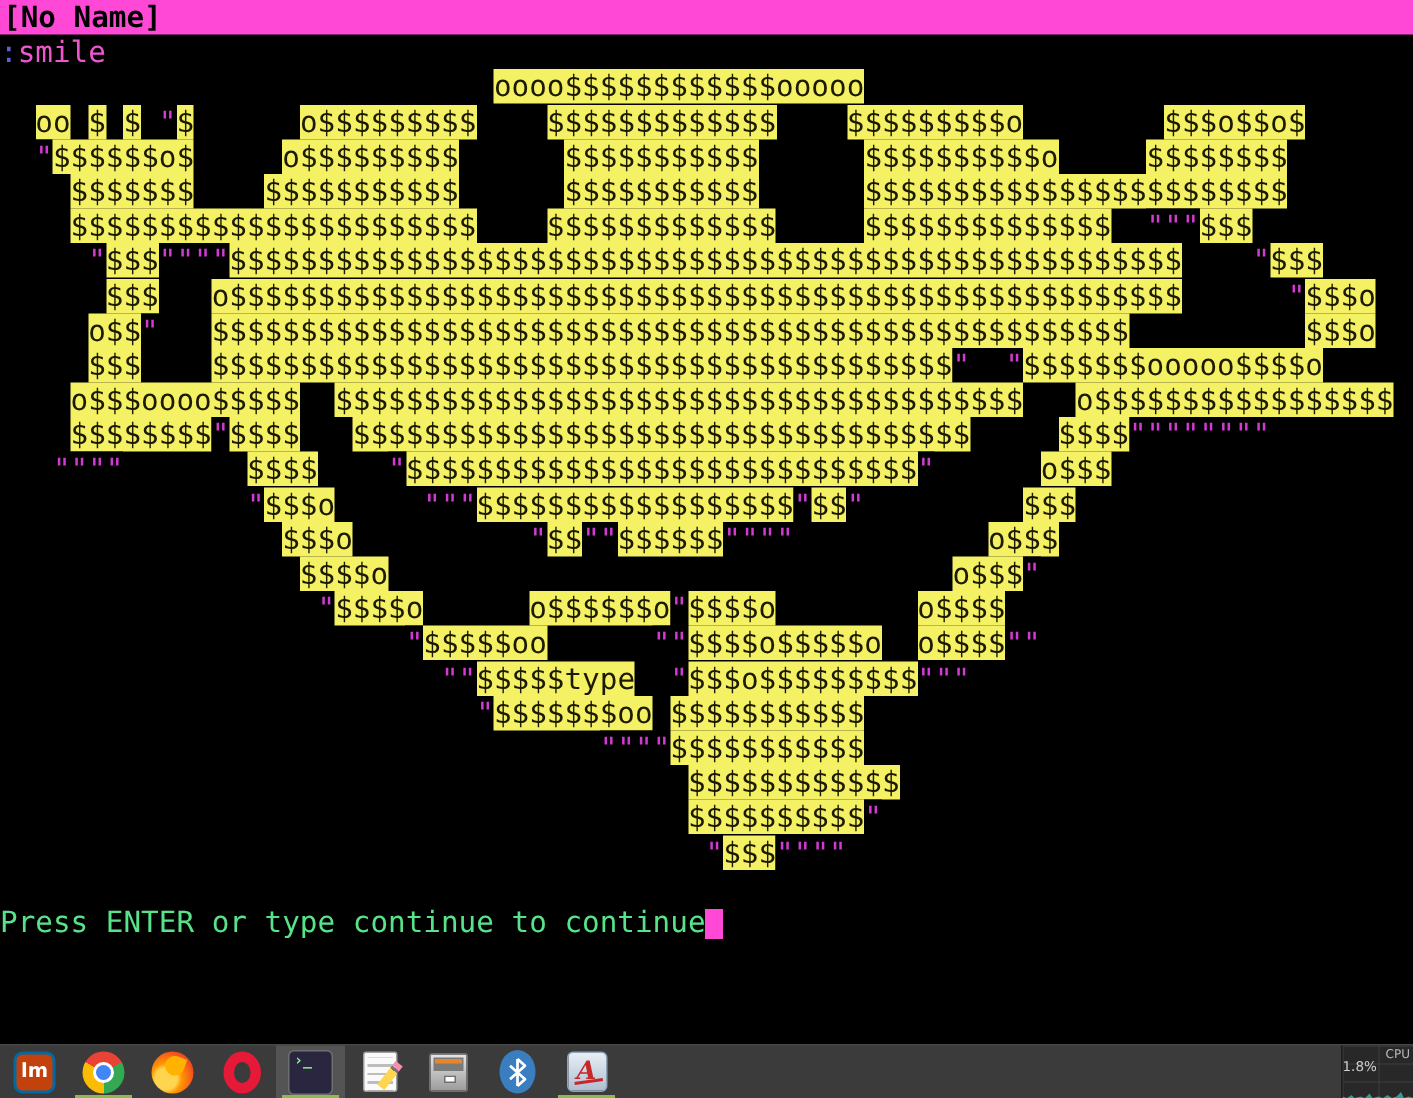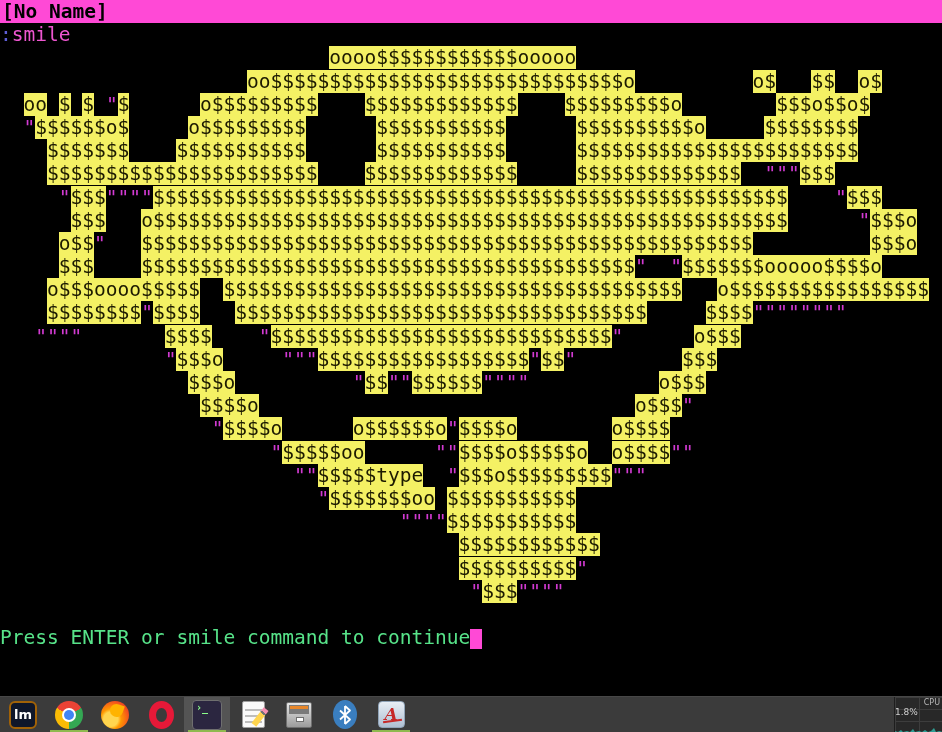--- a/index.html
+++ b/index.html
@@ -25,21 +25,21 @@
   .cursor{display:inline-block;width:12px;height:20px;background:var(--cursor);vertical-align:text-bottom;}
   
   .taskbar{position:absolute;left:0;top:696px;width:942px;height:36px;background:var(--tbbg);
            display:flex;align-items:center;border-top:1px solid #474747;}
   .tb-item{position:relative;width:46px;height:36px;display:flex;align-items:center;justify-content:center;
            background:none;border:none;cursor:pointer;}
   .tb-item.focused{background:#545454;}
   .tb-item.active::after{content:"";position:absolute;left:4px;right:4px;bottom:0;height:3px;background:var(--indic);}
   .ic{position:relative;display:block;}
   
-  .mint{width:28px;height:28px;border-radius:6px;background:#0f172a;border:2px solid #a16207;
+  .mint{width:28px;height:28px;border-radius:6px;background:#c2410c;border:2px solid #0369a1;
         color:#fff;font:bold 13px/24px "DejaVu Sans",sans-serif;text-align:center;}
   
   .chrome{width:28px;height:28px;border-radius:50%;
           background:conic-gradient(from -60deg,#ea4335 0deg 120deg,#34a853 120deg 240deg,#fbbc05 240deg 360deg);}
   .chrome i{position:absolute;left:7px;top:7px;width:14px;height:14px;border-radius:50%;background:#fff;}
   .chrome i b{position:absolute;left:2px;top:2px;width:10px;height:10px;border-radius:50%;background:#4285f4;}
   
   .firefox{width:28px;height:28px;border-radius:50%;
            background:radial-gradient(circle at 35% 65%,#ffd54f 0 28%,#ff9800 40%,#f4511e 70%,#c62828 100%);}
   .firefox i{position:absolute;left:9px;top:3px;width:13px;height:13px;border-radius:50% 0 50% 50%;
@@ -80,21 +80,20 @@
 <body>
 
 <div class="stage">
 
   <div class="screen">
     <div class="line titlebar"><span>[No Name]</span></div>
     <div class="line cmdline"><span class="colon">:</span><span class="cmdtext">smile</span></div>
 
     <div id="art">
         <div class="art-row"><span>                            </span><span class="f">oooo$$$$$$$$$$$$ooooo</span></div>
-        <div class="art-row"><span>                     </span><span class="f">oo$$$$$$$$$$$$$$$$$$$$$$$$$$$$$$o</span><span>          </span><span class="f">o$</span><span>   </span><span class="f">$$</span><span>  </span><span class="f">o$</span></div>
         <div class="art-row"><span>  </span><span class="f">oo</span><span> </span><span class="f">$</span><span> </span><span class="f">$</span><span> </span><span class="q">"</span><span class="f">$</span><span>      </span><span class="f">o$$$$$$$$$</span><span>    </span><span class="f">$$$$$$$$$$$$$</span><span>    </span><span class="f">$$$$$$$$$o</span><span>        </span><span class="f">$$$o$$o$</span></div>
         <div class="art-row"><span>  </span><span class="q">"</span><span class="f">$$$$$$o$</span><span>     </span><span class="f">o$$$$$$$$$</span><span>      </span><span class="f">$$$$$$$$$$$</span><span>      </span><span class="f">$$$$$$$$$$o</span><span>     </span><span class="f">$$$$$$$$</span></div>
         <div class="art-row"><span>    </span><span class="f">$$$$$$$</span><span>    </span><span class="f">$$$$$$$$$$$</span><span>      </span><span class="f">$$$$$$$$$$$</span><span>      </span><span class="f">$$$$$$$$$$$$$$$$$$$$$$$$</span></div>
         <div class="art-row"><span>    </span><span class="f">$$$$$$$$$$$$$$$$$$$$$$$</span><span>    </span><span class="f">$$$$$$$$$$$$$</span><span>     </span><span class="f">$$$$$$$$$$$$$$</span><span>  </span><span class="q">"""</span><span class="f">$$$</span></div>
         <div class="art-row"><span>     </span><span class="q">"</span><span class="f">$$$</span><span class="q">""""</span><span class="f">$$$$$$$$$$$$$$$$$$$$$$$$$$$$$$$$$$$$$$$$$$$$$$$$$$$$$$</span><span>    </span><span class="q">"</span><span class="f">$$$</span></div>
         <div class="art-row"><span>      </span><span class="f">$$$</span><span>   </span><span class="f">o$$$$$$$$$$$$$$$$$$$$$$$$$$$$$$$$$$$$$$$$$$$$$$$$$$$$$$</span><span>      </span><span class="q">"</span><span class="f">$$$o</span></div>
         <div class="art-row"><span>     </span><span class="f">o$$</span><span class="q">"</span><span>   </span><span class="f">$$$$$$$$$$$$$$$$$$$$$$$$$$$$$$$$$$$$$$$$$$$$$$$$$$$$</span><span>          </span><span class="f">$$$o</span></div>
         <div class="art-row"><span>     </span><span class="f">$$$</span><span>    </span><span class="f">$$$$$$$$$$$$$$$$$$$$$$$$$$$$$$$$$$$$$$$$$$</span><span class="q">"</span><span>  </span><span class="q">"</span><span class="f">$$$$$$$ooooo$$$$o</span></div>
         <div class="art-row"><span>    </span><span class="f">o$$$oooo$$$$$</span><span>  </span><span class="f">$$$$$$$$$$$$$$$$$$$$$$$$$$$$$$$$$$$$$$$</span><span>   </span><span class="f">o$$$$$$$$$$$$$$$$$</span></div>
         <div class="art-row"><span>    </span><span class="f">$$$$$$$$</span><span class="q">"</span><span class="f">$$$$</span><span>   </span><span class="f">$$$$$$$$$$$$$$$$$$$$$$$$$$$$$$$$$$$</span><span>     </span><span class="f">$$$$</span><span class="q">""""""""</span></div>
@@ -106,21 +105,21 @@
         <div class="art-row"><span>                       </span><span class="q">"</span><span class="f">$$$$$oo</span><span>      </span><span class="q">""</span><span class="f">$$$$o$$$$$o</span><span>  </span><span class="f">o$$$$</span><span class="q">""</span></div>
         <div class="art-row"><span>                         </span><span class="q">""</span><span class="f">$$$$$type</span><span>  </span><span class="q">"</span><span class="f">$$$o$$$$$$$$$</span><span class="q">"""</span></div>
         <div class="art-row"><span>                           </span><span class="q">"</span><span class="f">$$$$$$$oo</span><span> </span><span class="f">$$$$$$$$$$$</span></div>
         <div class="art-row"><span>                                  </span><span class="q">""""</span><span class="f">$$$$$$$$$$$</span></div>
         <div class="art-row"><span>                                       </span><span class="f">$$$$$$$$$$$$</span></div>
         <div class="art-row"><span>                                       </span><span class="f">$$$$$$$$$$</span><span class="q">"</span></div>
         <div class="art-row"><span>                                        </span><span class="q">"</span><span class="f">$$$</span><span class="q">""""</span></div>
       </div>
 
     <div class="line"> </div>
-    <div class="line statusline"><span>Press ENTER or smile command to continue</span><span class="cursor"></span></div>
+    <div class="line statusline"><span>Press ENTER or type continue to continue</span><span class="cursor"></span></div>
   </div>
 
   <div class="taskbar">
 
     <button class="tb-item">
       <span class="ic mint">lm</span>
     </button>
 
     <button class="tb-item active">
       <span class="ic chrome">

